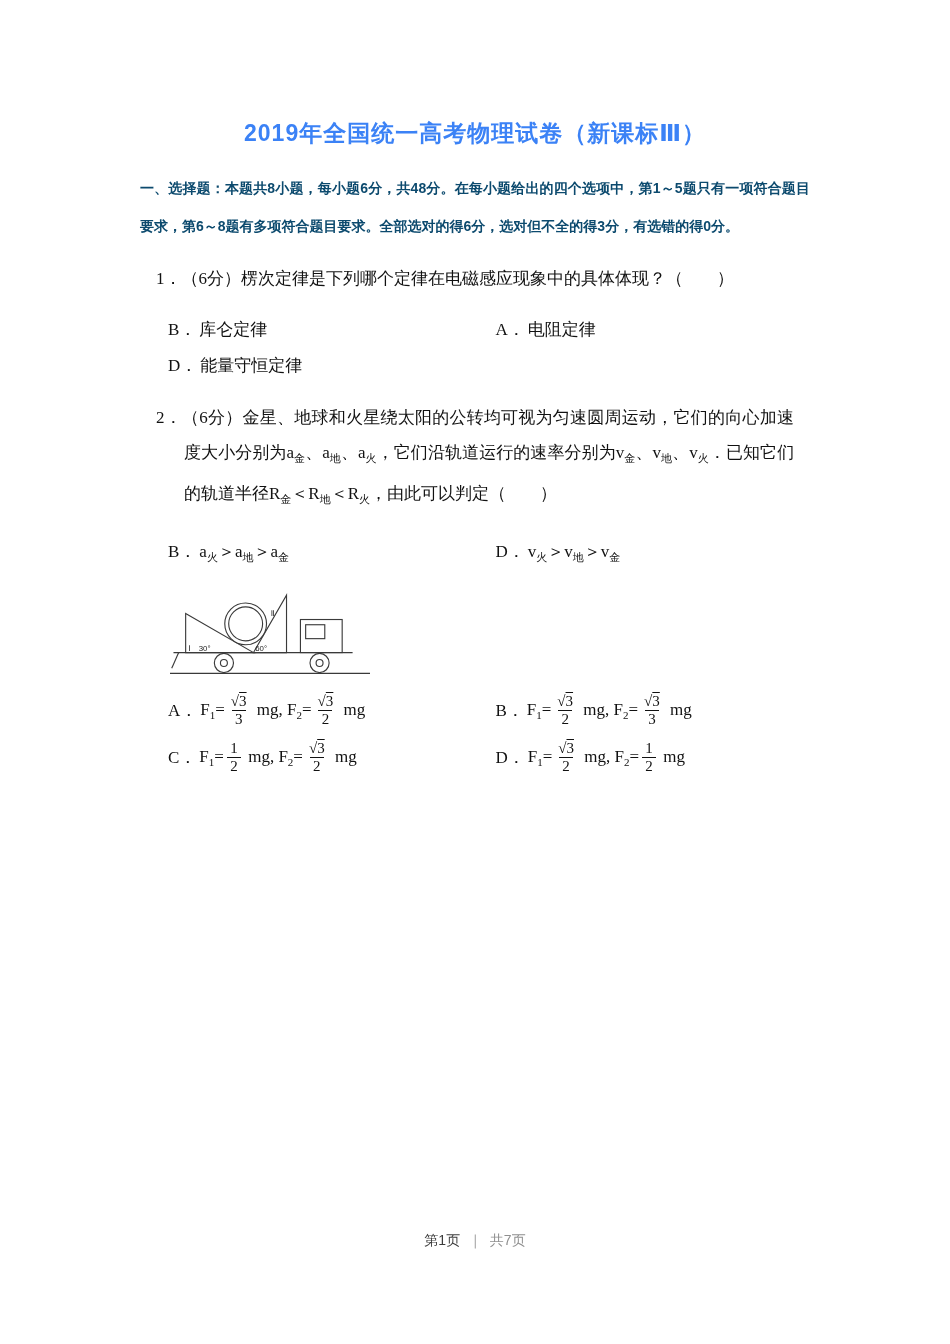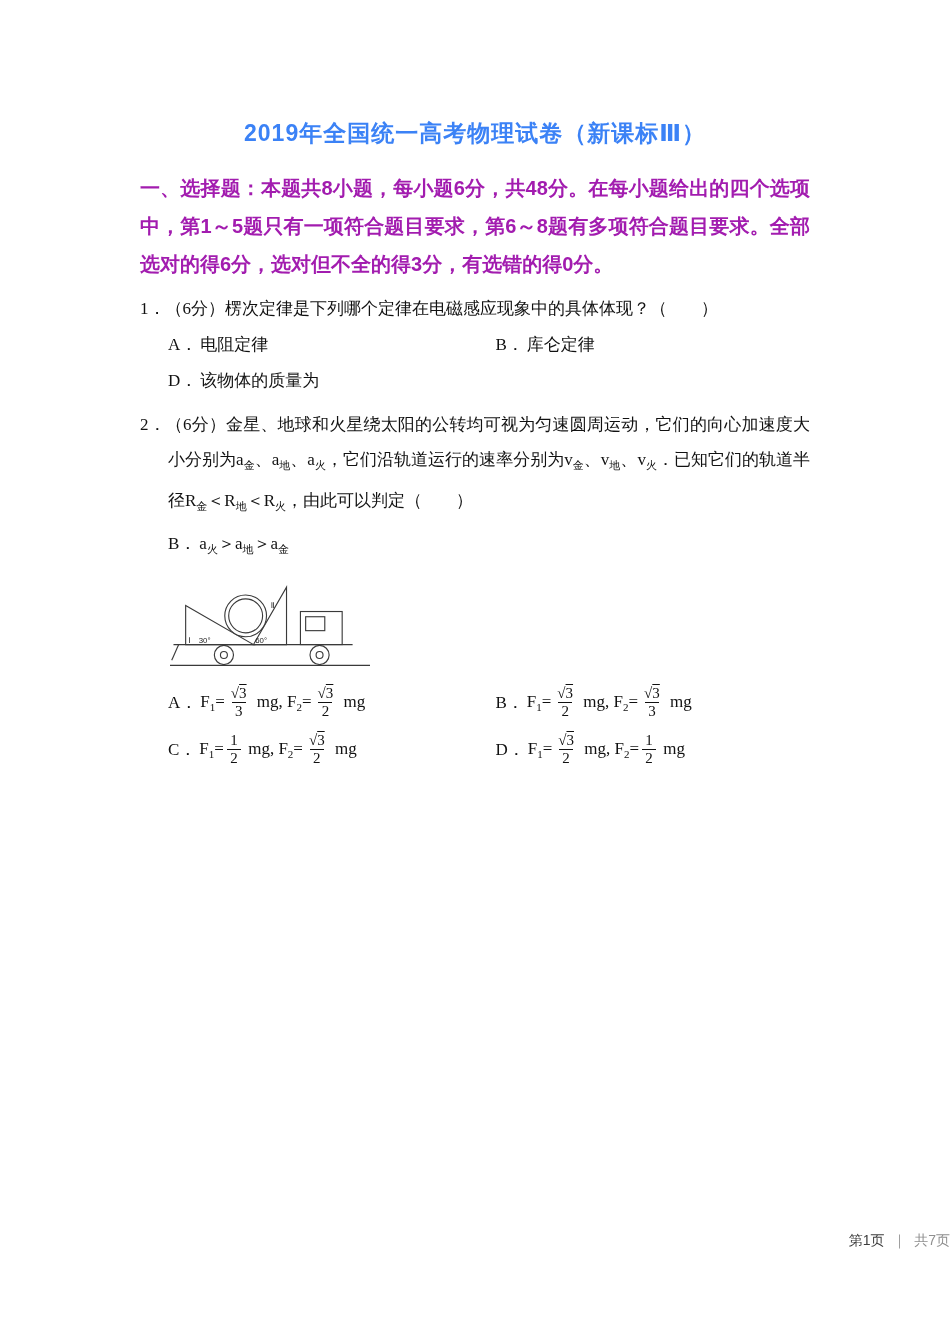--- a/index.html
+++ b/index.html
@@ -11,72 +11,73 @@
   }
   .sheet{position:absolute;inset:0;padding:0 140px}
   .title{
     margin:118px 0 0;text-align:center;
     font-family:"Liberation Sans","DejaVu Sans",sans-serif;
     font-weight:bold;font-size:23px;letter-spacing:1px;color:#3b82f6;
   }
   .sec-header{
     margin:20px 0 0;
     font-family:"Liberation Sans","DejaVu Sans",sans-serif;
-    font-weight:bold;font-size:20px;line-height:38px;
-    text-align:justify;color:#a21caf;
+    font-weight:bold;font-size:14px;line-height:38px;
+    text-align:justify;color:#0c4a6e;
   }
   .question{margin-top:8px;font-size:17px;line-height:35px}
-  .stem{margin:0;padding-left:28px;text-indent:-28px;text-align:justify}
+  .stem{margin:16px;padding-left:28px;text-indent:-28px;text-align:justify}
   .options{display:grid;grid-template-columns:51% 49%;padding-left:28px;margin:1px 0 4px}
   .option{line-height:36px}
   .options.tall .option{display:flex;align-items:center;line-height:1.25;min-height:47px}
   .opt-label{margin-right:3px}
   sub{font-size:11px}
   sup{font-size:11px}
   .frac{
     display:inline-flex;flex-direction:column;align-items:center;justify-content:center;
     vertical-align:middle;margin:0 3px;font-size:15px;line-height:1.15;text-align:center;
   }
   .frac .nu{padding:0 3px}
   .frac .de{border-top:1px solid #111;padding:0 3px;min-width:14px}
   .ol{text-decoration:overline}
   .figure{margin:8px 0 4px 30px;width:200px}
   .figure svg{display:block;width:200px;height:auto}
   .figure line,.figure polygon,.figure rect{stroke:#3a3a3a;stroke-width:1.3;fill:none}
   .figure circle{stroke:#3a3a3a;stroke-width:1.3;fill:#fff}
   .figure text{font-family:"Liberation Sans","DejaVu Sans",sans-serif;font-size:9px;fill:#222}
   .footer{
-    position:absolute;left:0;top:1232px;width:100%;text-align:right;
+    position:absolute;left:0;top:1232px;width:100%;text-align:center;
     font-size:14px;font-family:"Liberation Sans","DejaVu Sans",sans-serif;
   }
   .footer .cur{color:#3c3c3c}
   .footer .rest{color:#8f8f8f;margin-left:8px}
 </style>
 </head>
 <body>
 
 <div class="sheet">
 
   <h1 class="title">2019年全国统一高考物理试卷（新课标Ⅲ）</h1>
 
   <p class="sec-header">一、选择题：本题共8小题，每小题6分，共48分。在每小题给出的四个选项中，第1～5题只有一项符合题目要求，第6～8题有多项符合题目要求。全部选对的得6分，选对但不全的得3分，有选错的得0分。</p>
 
   <div class="question">
     <p class="stem"><span class="q-num">1．</span><span>（6分）楞次定律是下列哪个定律在电磁感应现象中的具体体现？（　　）</span></p>
     <div class="options">
+      <div class="option"><span class="opt-label">B．</span><span>库仑定律</span></div>
       <div class="option"><span class="opt-label">A．</span><span>电阻定律</span></div>
-      <div class="option"><span class="opt-label">B．</span><span>库仑定律</span></div>
-      <div class="option"><span class="opt-label">D．</span><span>该物体的质量为</span></div>
+      <div class="option"><span class="opt-label">D．</span><span>能量守恒定律</span></div>
     </div>
   </div>
 
   <div class="question">
     <p class="stem"><span class="q-num">2．</span><span>（6分）金星、地球和火星绕太阳的公转均可视为匀速圆周运动，它们的向心加速度大小分别为a<sub>金</sub>、a<sub>地</sub>、a<sub>火</sub>，它们沿轨道运行的速率分别为v<sub>金</sub>、v<sub>地</sub>、v<sub>火</sub>．已知它们的轨道半径R<sub>金</sub>＜R<sub>地</sub>＜R<sub>火</sub>，由此可以判定（　　）</span></p>
     <div class="options">
       <div class="option"><span class="opt-label">B．</span><span>a<sub>火</sub>＞a<sub>地</sub>＞a<sub>金</sub></span></div>
+      <div class="option"><span class="opt-label">D．</span><span>v<sub>火</sub>＞v<sub>地</sub>＞v<sub>金</sub></span></div>
     </div>
   </div>
 
   <div class="question">
 
     <div class="figure">
       <svg viewBox="0 0 230 115" xmlns="http://www.w3.org/2000/svg">
 
         <line x1="0" y1="104" x2="230" y2="104"></line>
 

